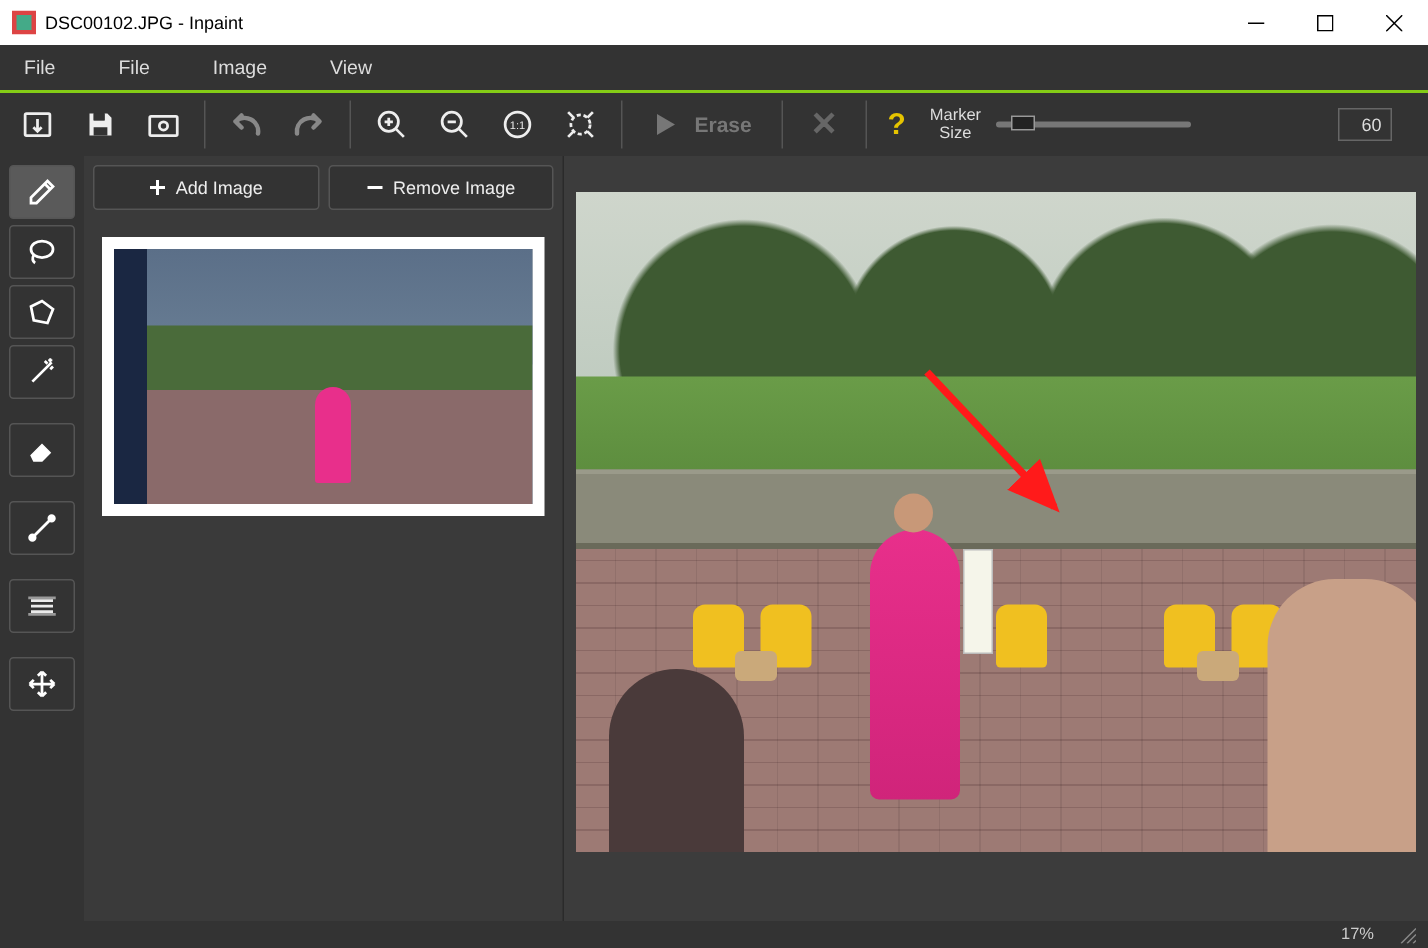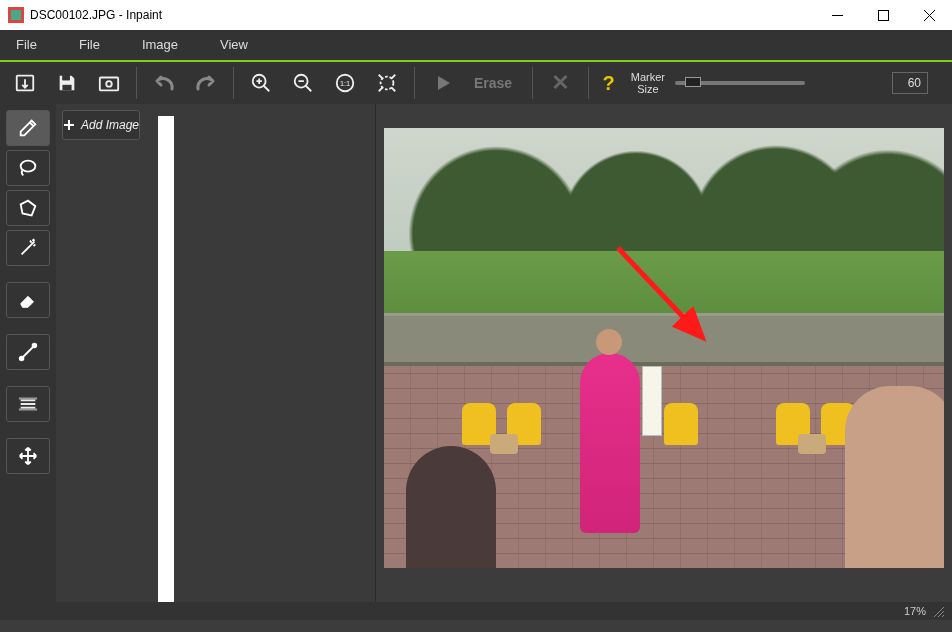--- a/index.html
+++ b/index.html
@@ -14,41 +14,41 @@
 .win-btn svg { width:11px; height:11px; }
 
 
 .menubar { height:30px; background:#333; display:flex; align-items:center; color:#ddd; font-size:13px; padding-left:6px; }
 .menubar .menu-item { padding:0 32px 0 10px; height:30px; line-height:30px; }
 
 
 .toolbar { height:44px; background:#333; display:flex; align-items:center; padding:0 6px; gap:4px; border-top:2px solid #84cc16; }
 .tbtn { width:38px; height:34px; display:flex; align-items:center; justify-content:center; border-radius:3px; color:#e8e8e8; }
 .sep { width:1px; height:32px; background:#555; margin:0 4px; }
-.erase-btn { display:flex; align-items:center; gap:21px; padding:0 12px; height:36px; color:#777; font-weight:bold; font-size:14px; }
+.erase-btn { display:flex; align-items:center; gap:10px; padding:0 12px; height:36px; color:#777; font-weight:bold; font-size:14px; }
 .erase-play { color:#666; }
 .marker-wrap { display:flex; align-items:center; gap:10px; margin-left:12px; color:#ddd; font-size:11px; line-height:12px; }
 .marker-label { text-align:center; }
 .slider { width:130px; height:4px; background:#777; position:relative; border-radius:2px; }
 .slider .thumb { position:absolute; width:16px; height:10px; background:#222; border:1px solid #999; top:-4px; left:10px; }
 .marker-val { width:36px; height:22px; background:#333; border:1px solid #666; color:#ddd; font-size:12px; text-align:right; padding:2px 6px; position:absolute; right:24px; }
 .help-ico { color:#e6c400; font-size:20px; font-weight:bold; margin-left:6px; }
 .x-btn { color:#666; font-size:22px; font-weight:bold; padding:0 10px; }
 
 
 .content { position:absolute; top:104px; left:0; right:0; bottom:18px; display:flex; }
 
 
 .left-tools { width:56px; background:#333; display:flex; flex-direction:column; align-items:center; padding-top:6px; gap:4px; }
 .ltool { width:44px; height:36px; display:flex; align-items:center; justify-content:center; border:1px solid #555; border-radius:3px; color:#eee; background:#333; }
 .ltool.active { background:#5a5a5a; }
 .ltool.spacer { border:none; height:8px; background:transparent; }
 
 
-.side-panel { width:320px; background:#3a3a3a; display:flex; flex-direction:row; border-right:1px solid #2a2a2a;font-style:italic; }
+.side-panel { width:320px; background:#3a3a3a; display:flex; flex-direction:column; border-right:1px solid #2a2a2a; }
 .side-btns { display:flex; gap:6px; padding:6px; }
 .sbtn { flex:1; height:30px; background:#333; border:1px solid #555; border-radius:3px; color:#eee; font-size:12px; display:flex; align-items:center; justify-content:center; gap:6px; }
 .thumb-wrap { margin:12px 12px; padding:8px; background:#fff; }
 .thumb { width:100%; height:170px; background:#556677; position:relative; overflow:hidden; }
 .thumb .sky { position:absolute; inset:0 0 55% 0; background:linear-gradient(#5b6f88,#6a7f95); }
 .thumb .grass { position:absolute; top:30%; left:0; right:0; height:25%; background:#4a6b3a; }
 .thumb .ground { position:absolute; bottom:0; left:0; right:0; height:45%; background:#8a6a6a; }
 .thumb .pink { position:absolute; left:48%; bottom:8%; width:24px; height:64px; background:#e82f8b; border-radius:12px 12px 2px 2px; }
 .thumb .bluebar { position:absolute; left:0; top:0; bottom:0; width:22px; background:#1a2742; }
 
@@ -74,21 +74,21 @@
 .photo .sitter { bottom:28%; width:34px; height:42px; background:#f0c020; border-radius:8px 8px 3px 3px; }
 .photo .s1{ left:14%; } .photo .s2{ left:22%; } .photo .s3{ left:50%; } .photo .s4{ left:70%; } .photo .s5{ left:78%; }
 .photo .drum { position:absolute; bottom:26%; width:28px; height:20px; background:#caa97a; border-radius:4px; }
 .photo .d1{ left:19%; } .photo .d2{ left:74%; }
 .photo .fore { bottom:-4%; width:90px; height:140px; background:#4a3a3a; border-radius:45px 45px 10px 10px; }
 .photo .f1{ left:4%; } .photo .f2{ right:-2%; background:#c8a088; width:110px; height:200px; }
 .photo .sign { position:absolute; left:46%; bottom:30%; width:20px; height:70px; background:#f5f5ea; border:1px solid #bbb; }
 .arrow { position:absolute; left:40%; top:25%; width:120px; height:120px; pointer-events:none; }
 
 
-.status { position:absolute; bottom:12px; left:0; right:0; height:18px; background:#333; color:#ccc; font-size:11px; display:flex; align-items:center; justify-content:flex-end; padding-right:8px; gap:6px; }
+.status { position:absolute; bottom:0; left:0; right:0; height:18px; background:#333; color:#ccc; font-size:11px; display:flex; align-items:center; justify-content:flex-end; padding-right:8px; gap:16px; }
 .status .grip { width:12px; height:12px; }
 
 svg { display:block; }
 </style>
 </head>
 <body>
 
 <div class="titlebar">
   <span class="app-icon">
     <svg viewBox="0 0 16 16">
@@ -261,20 +261,28 @@
 
   <div class="side-panel">
     <div class="side-btns">
       <div class="sbtn">
         <span>
             <svg width="12" height="12" viewBox="0 0 12 12">
               <path d="M6 1 V11 M1 6 H11" stroke="#fff" stroke-width="2"></path>
             </svg>
           </span>
         <span>Add Image</span>
+      </div>
+      <div class="sbtn">
+        <span>
+            <svg width="12" height="12" viewBox="0 0 12 12">
+              <path d="M1 6 H11" stroke="#fff" stroke-width="2"></path>
+            </svg>
+          </span>
+        <span>Remove Image</span>
       </div>
     </div>
     <div class="thumb-wrap">
       <div class="thumb">
         <div class="sky"></div>
           <div class="grass"></div>
           <div class="ground"></div>
         <div class="bluebar"></div>
         <div class="pink"></div>
       </div>

